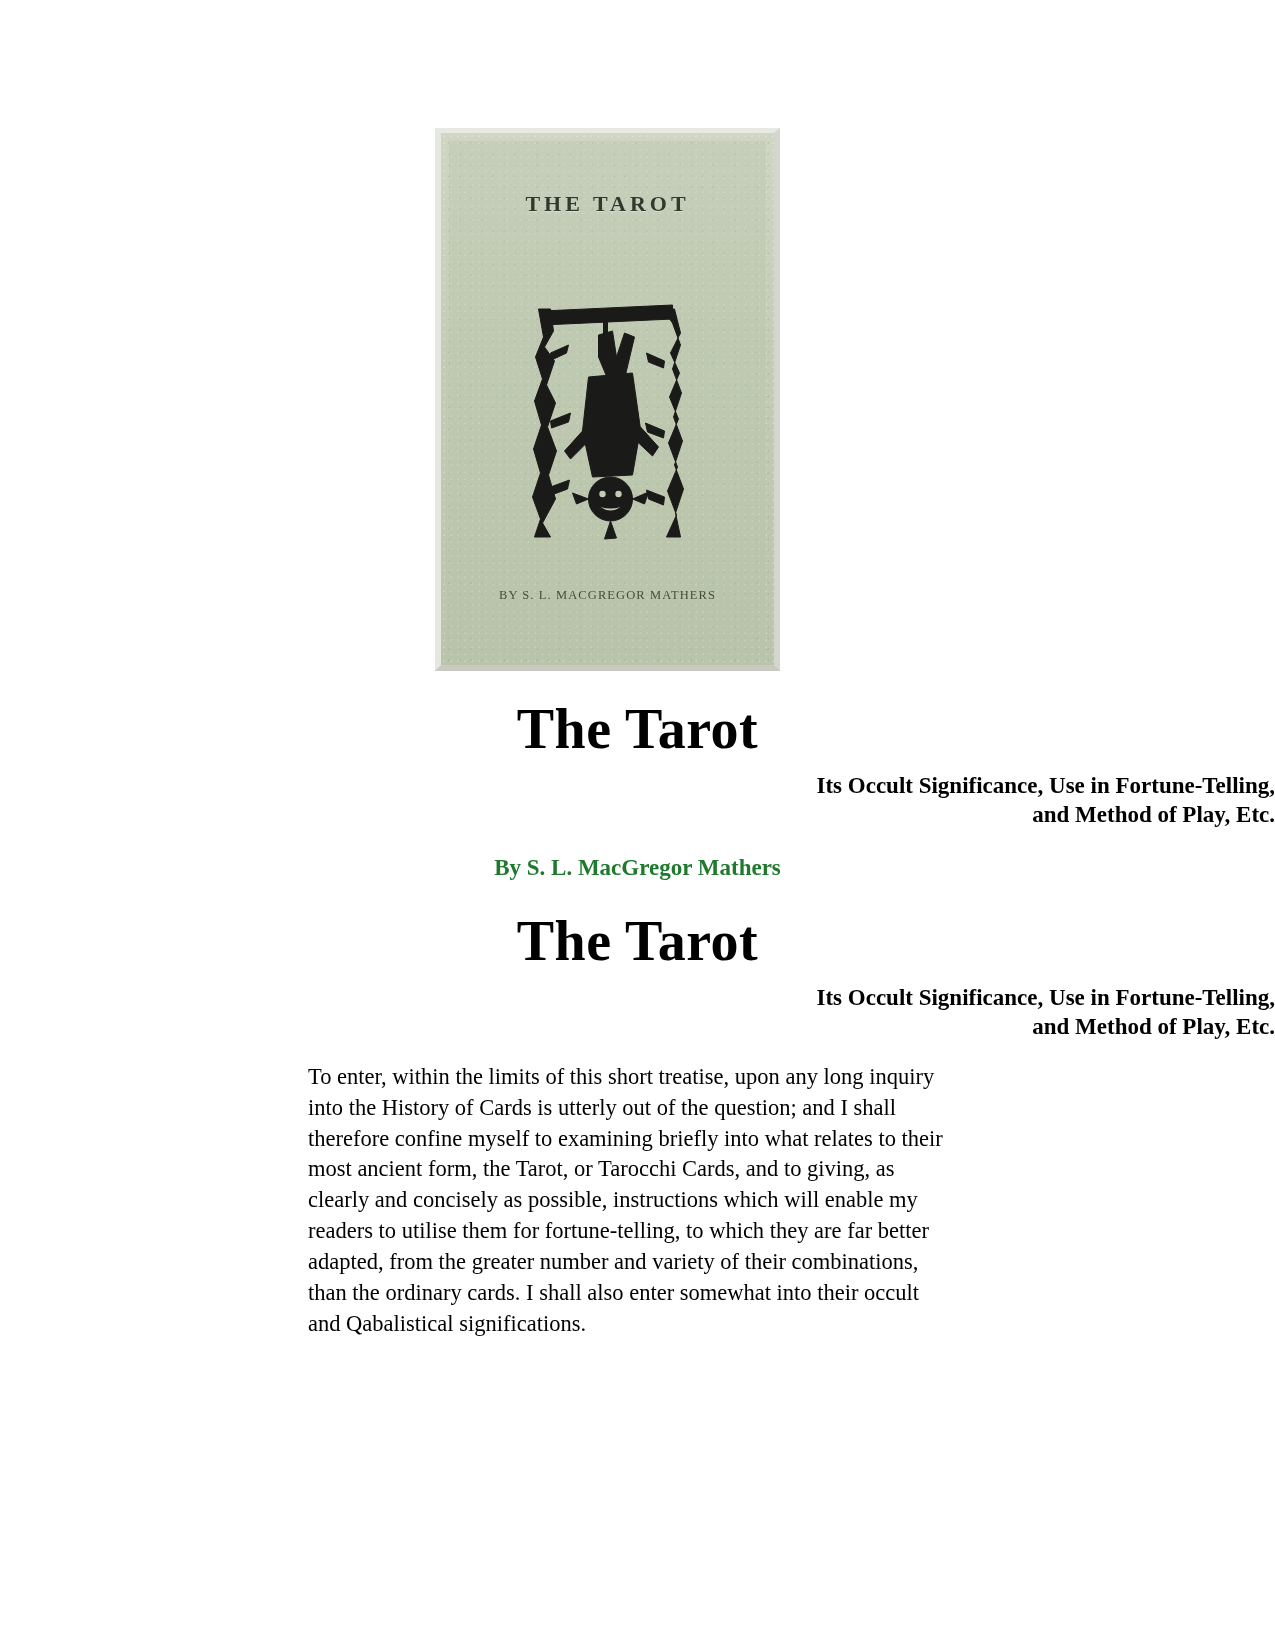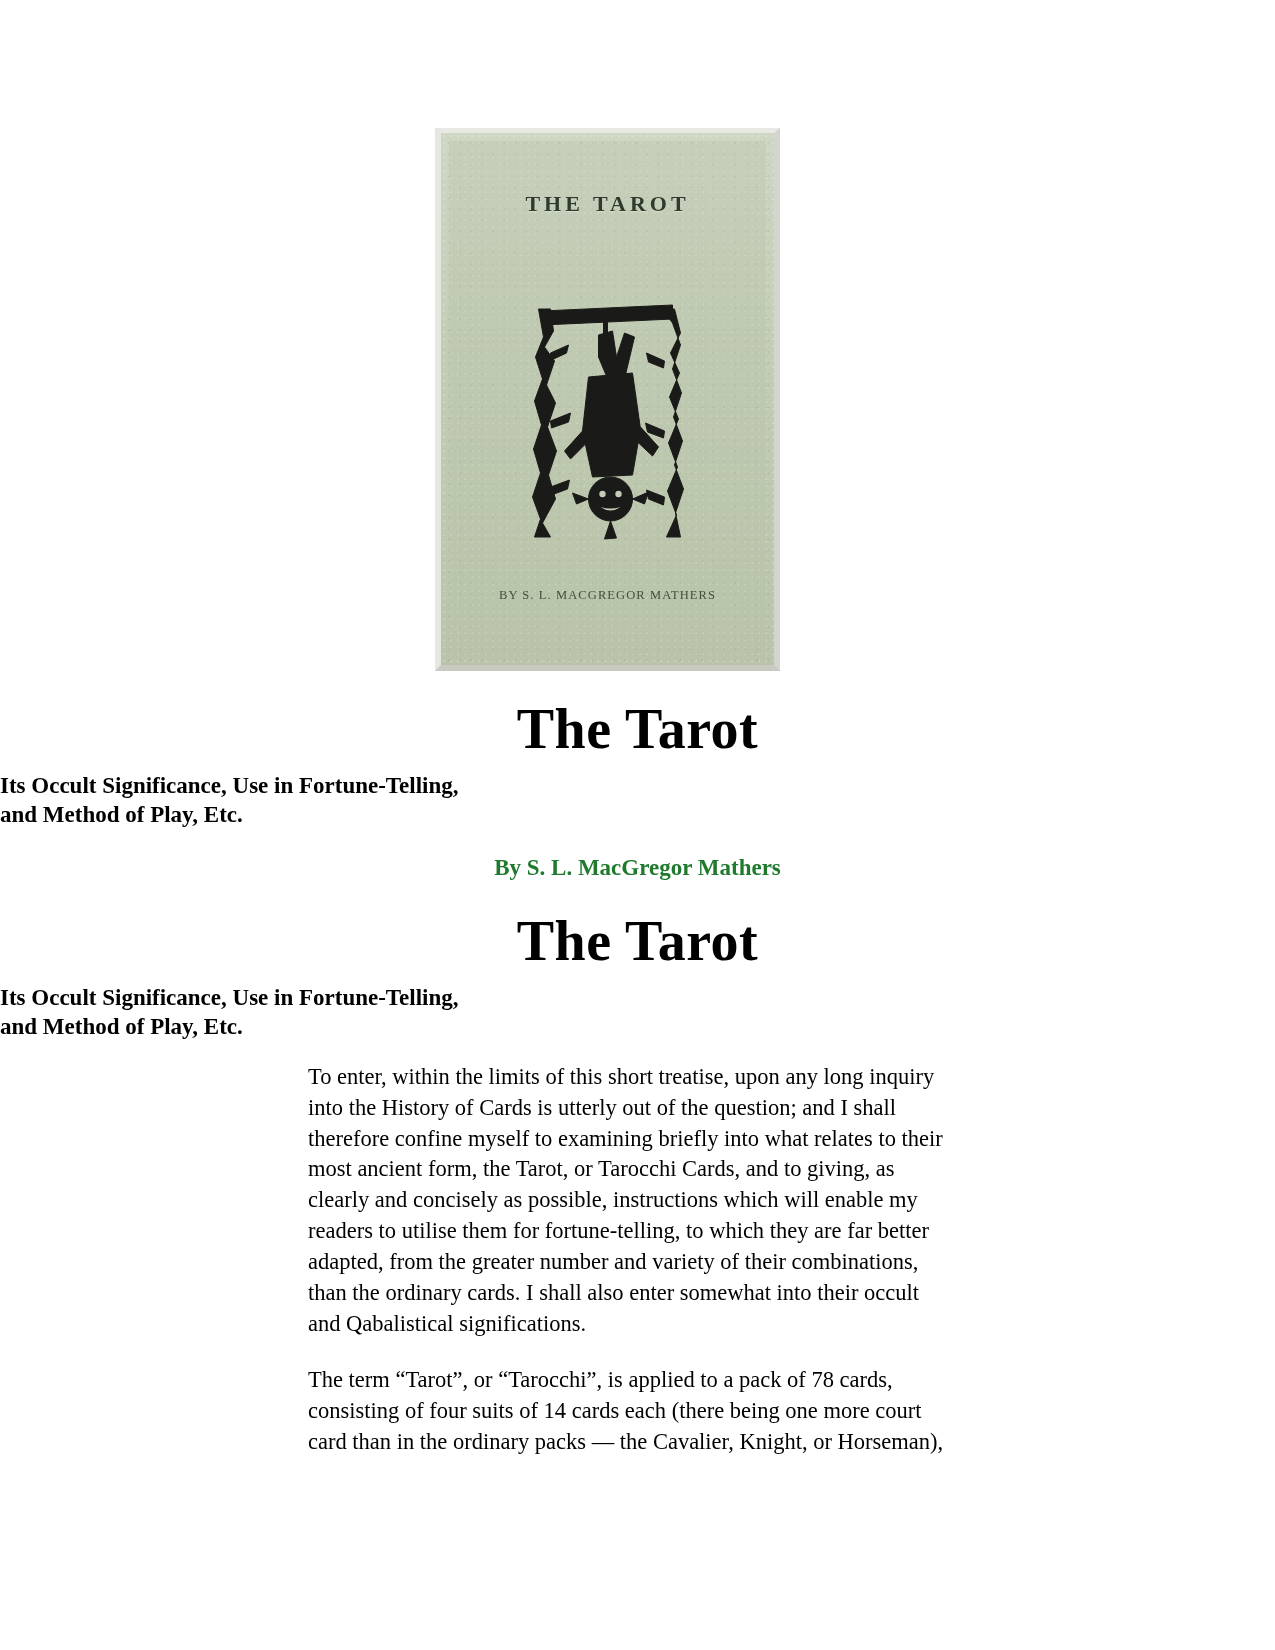--- a/index.html
+++ b/index.html
@@ -97,21 +97,21 @@
 
   
   .title-main {
     text-align: center;
     font-weight: bold;
     font-size: 56px;
     line-height: 1.05;
     letter-spacing: 0.5px;
   }
   .subtitle {
-    text-align: left;
+    text-align: right;
     font-weight: bold;
     font-size: 23px;
     line-height: 1.27;
   }
   .byline {
     text-align: center;
     font-weight: bold;
     font-size: 23px;
     color: #1f7a2e;
   }
@@ -207,16 +207,15 @@
   <div class="block-2">
     <div class="title-main">The Tarot</div>
     <div class="subtitle">
       <div>Its Occult Significance, Use in Fortune-Telling,</div>
       <div>and Method of Play, Etc.</div>
     </div>
   </div>
 
   <div class="body-text">
     <p>To enter, within the limits of this short treatise, upon any long inquiry into the History of Cards is utterly out of the question; and I shall therefore confine myself to examining briefly into what relates to their most ancient form, the Tarot, or Tarocchi Cards, and to giving, as clearly and concisely as possible, instructions which will enable my readers to utilise them for fortune-telling, to which they are far better adapted, from the greater number and variety of their combinations, than the ordinary cards. I shall also enter somewhat into their occult and Qabalistical significations.</p>
-    <p>The term “Tarot”, or “Tarocchi”, is applied to a pack of 78 cards, consisting of four suits of 14 cards each (there being one more court card than in the ordinary packs — the Cavalier, Knight, or Horseman),</p>
   </div>
 
 </div>
 
 </body></html>

